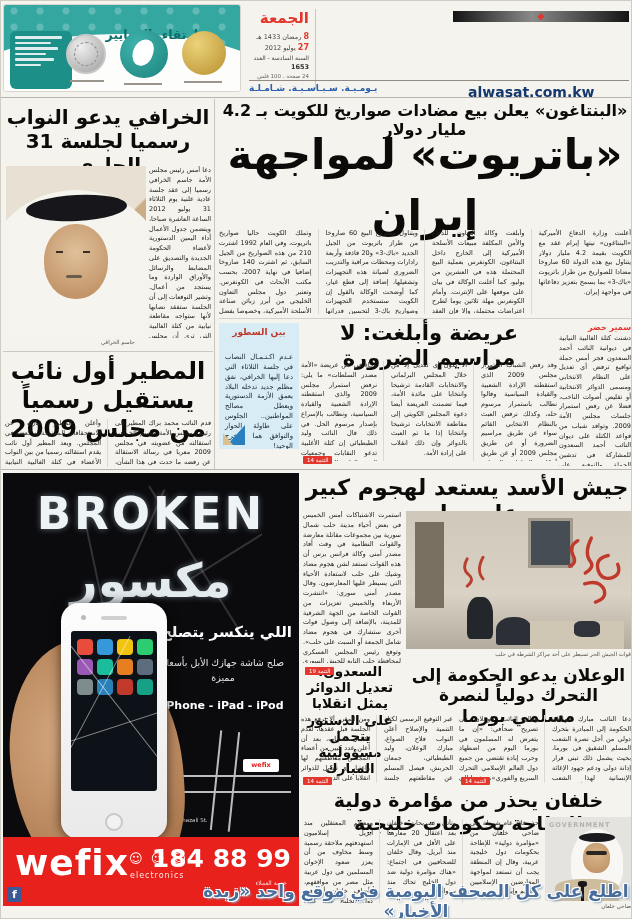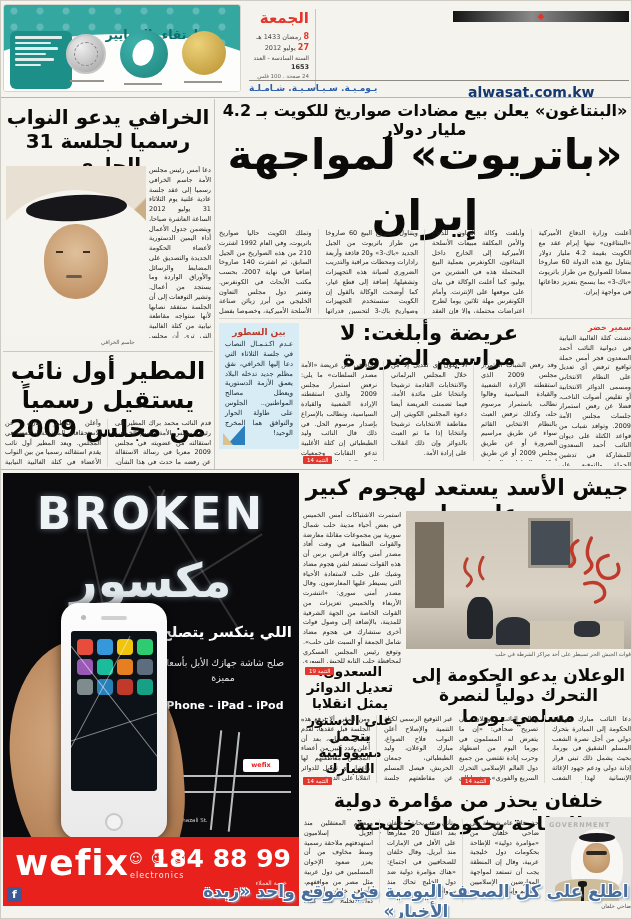--- a/index.html
+++ b/index.html
@@ -129,21 +129,21 @@
   <div class="abs cols" style="left:218px;top:228px;width:412px;height:85px;">
       <div class="tcol">أعلنت وزارة الدفاع الأميركية «البنتاغون» نيتها إبرام عقد مع الكويت بقيمة 4.2 مليار دولار يتناول بيع هذه الدولة 60 صاروخا مضادا للصواريخ من طراز باتريوت «باك-3» بما يسمح بتعزيز دفاعاتها في مواجهة إيران.</div>
       <div class="tcol">وأبلغت وكالة التعاون للدفاع والأمن المكلفة مبيعات الأسلحة الأميركية إلى الخارج داخل البنتاغون، الكونغرس بعملية البيع المحتملة هذه في العشرين من يوليو، كما أعلنت الوكالة في بيان على موقعها على الإنترنت. وأمام الكونغرس مهلة ثلاثين يوما لطرح اعتراضات محتملة، وإلا فإن العقد يكون بحكم المبرم.</div>
       <div class="tcol">ويتناول مشروع البيع 60 صاروخا من طراز باتريوت من الجيل الجديد «باك-3» و20 قاذفة وأربعة رادارات ومحطات مراقبة والتدريب الضروري لصيانة هذه التجهيزات وتشغيلها، إضافة إلى قطع غيار، كما أوضحت الوكالة بالقول إن الكويت ستستخدم التجهيزات وصواريخ باك-3 لتحسين قدراتها الدفاعية المضادة للصواريخ وتعزيز دفاعها عن أراضيها ومواجهة التهديدات الإقليمية.</div>
       <div class="tcol">وتملك الكويت حاليا صواريخ باتريوت، وفي العام 1992 اشترت 210 من هذه الصواريخ من الجيل السابق، ثم اشترت 140 صاروخا إضافيا في نهاية 2007، بحسب مكتب الأبحاث في الكونغرس. وتعتبر دول مجلس التعاون الخليجي من أبرز زبائن صناعة الأسلحة الأميركية، وخصوصا بفضل درع صاروخية دفاعية في مواجهة إيران.</div>
     </div>
 
   <div class="hr" style="left:218px;top:317px;width:412px;background:#d4d0c7;"></div>
 
   <div class="abs" style="left:218px;top:322px;width:80px;height:126px;background:#d8ecf6;padding:4px 6px;box-sizing:border-box;overflow:hidden;">
-    <div class="rtl" style="font-size:9px;font-weight:900;color:#c0392b;text-align:center;margin-bottom:3px;">بين السطور</div>
+    <div class="rtl" style="font-size:9px;font-weight:900;color:#c0392b;text-align:center;margin-bottom:16px;">بين السطور</div>
     <div class="rtl" style="font-size:6.8px;line-height:1.45;color:#14222e;text-align:justify;">عـدم اكـتـمـال النصاب في جلسة الثلاثاء التي دعا إليها الخرافي، نفق مظلم جديد تدخله البلاد يعمق الأزمة الدستورية ويعطل مصالح المواطنين.. الجلوس على طاولة الحوار والتوافق هما المخرج الوحيد!</div>
     <div style="position:absolute;left:8px;bottom:4px;width:0;height:0;border-left:18px solid transparent;border-bottom:20px solid #2a7fbf;"></div>
     <div style="position:absolute;left:4px;bottom:4px;width:0;height:0;border-right:10px solid transparent;border-bottom:12px solid #d9c28f;"></div>
   </div>
 
   <div class="abs hl" style="left:300px;top:320px;width:256px;font-size:21px;">عريضة وأبلغت: لا مراسيم الضرورة</div>
   <div class="abs" style="left:558px;top:322px;width:72px;">
     <div class="rtl" style="font-size:8px;font-weight:bold;color:#e3362c;margin-bottom:2px;">سمير خضر</div>
     <div class="solo" style="height:132px;">دشنت كتلة الغالبية النيابية في ديوانية النائب أحمد السعدون فجر أمس حملة تواقيع ترفض أي تعديل على النظام الانتخابي ومسمى الدوائر الانتخابية أو تقليص أصوات الناخب، فضلا عن رفض استمرار جلسات مجلس الأمة 2009. وتوافد شباب من قواعد الكتلة على ديوان النائب أحمد السعدون للمشاركة في تدشين الحملة والتوقيع على عريضة رمضان التي تحمل عنوان «لا مراسيم من دون الأمة».</div>
   </div>

